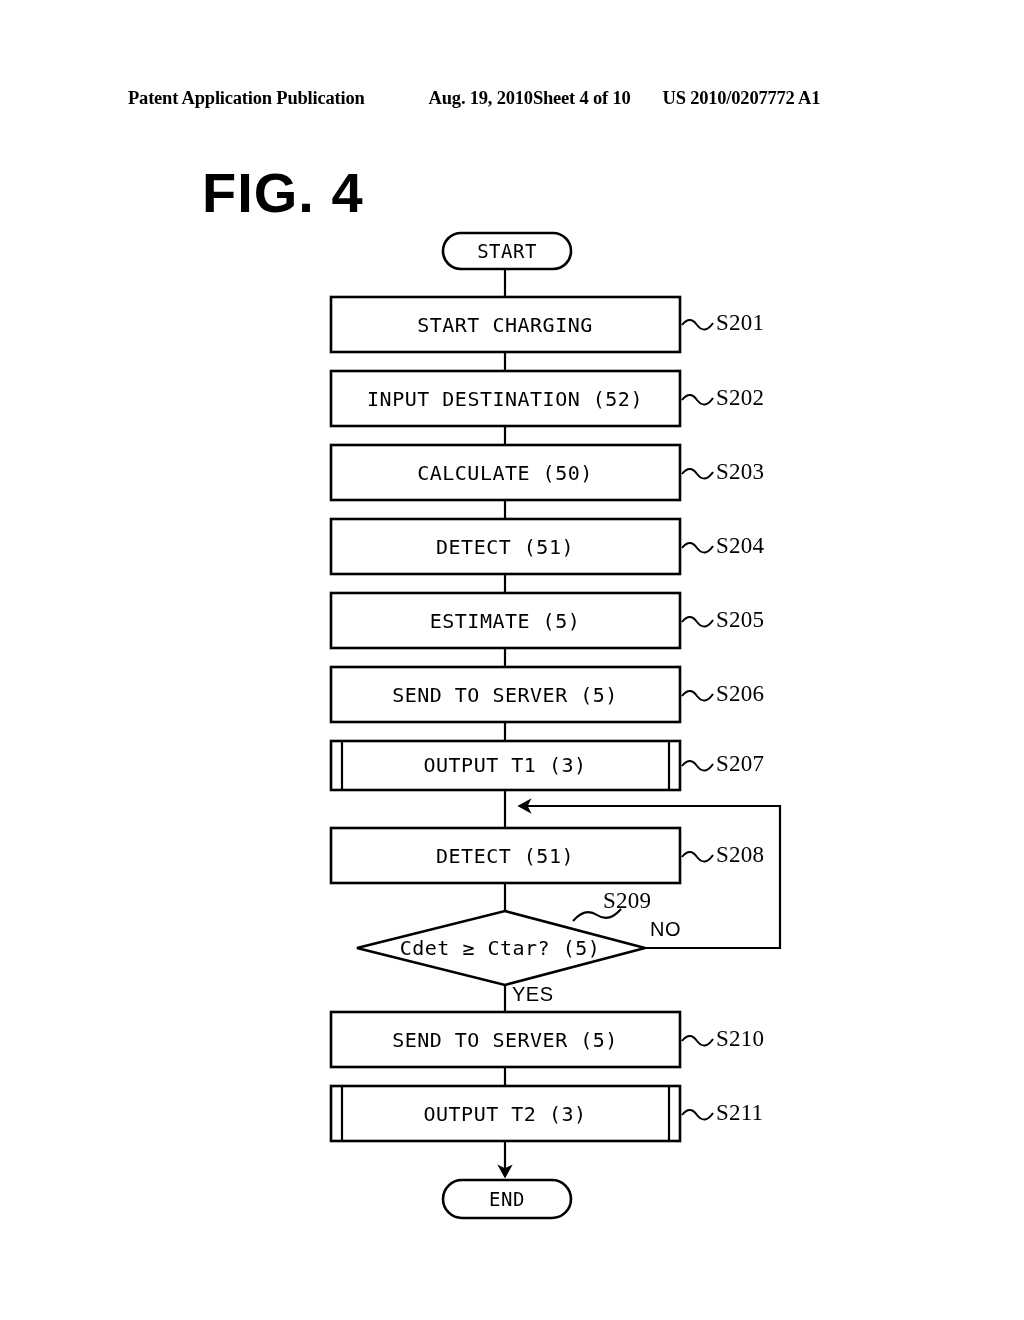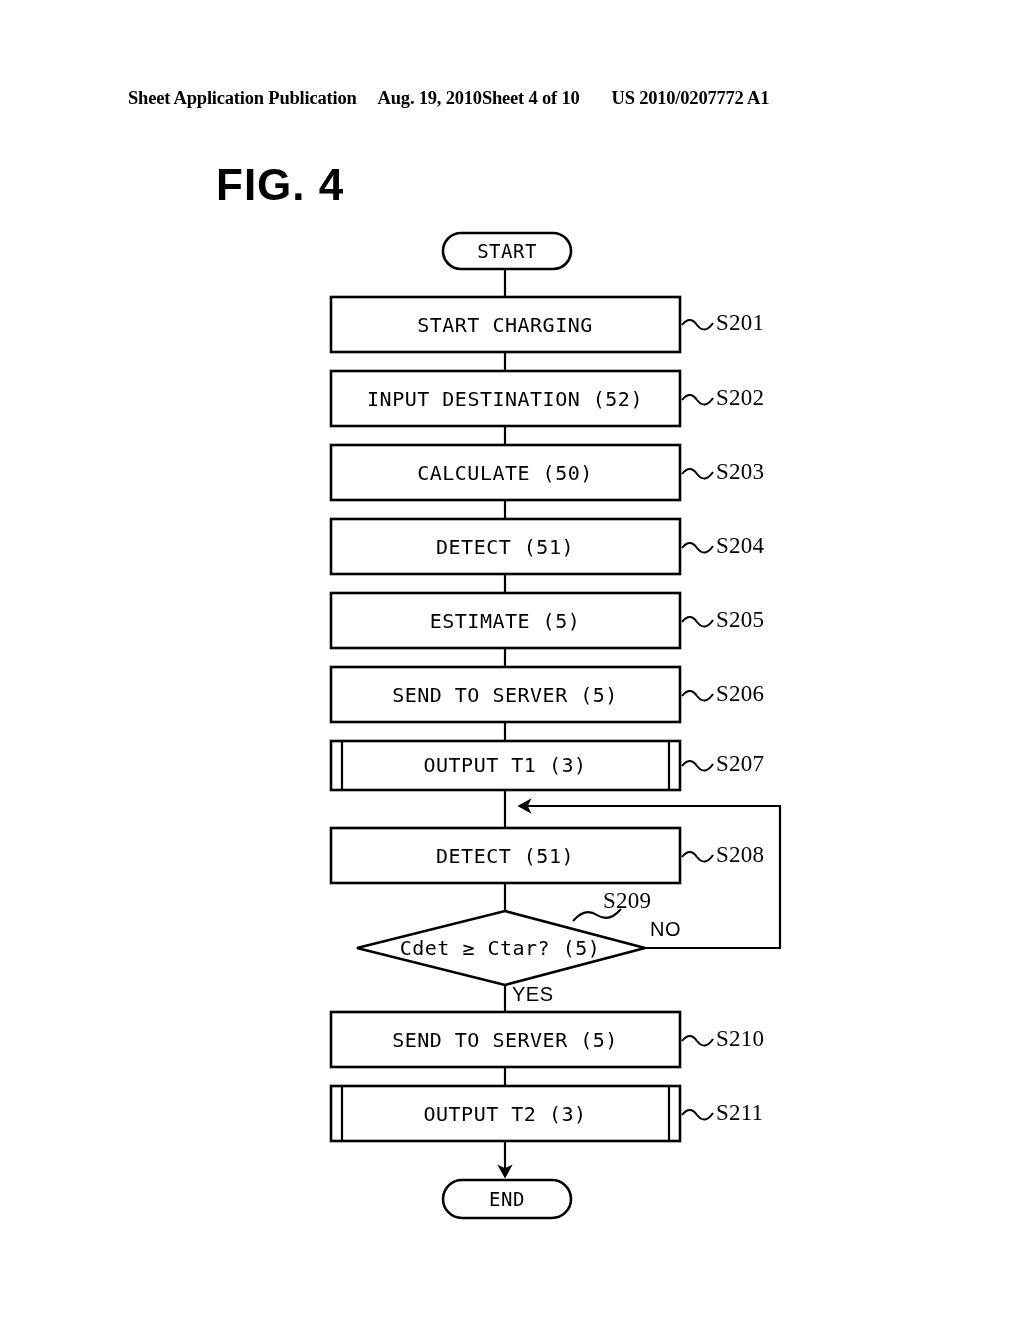--- a/index.html
+++ b/index.html
@@ -25,32 +25,32 @@
     height: 26px;
     font-family: "Liberation Serif", serif;
     font-weight: bold;
     font-size: 18.5px;
     letter-spacing: -0.2px;
     white-space: nowrap;
     display: flex;
     align-items: baseline;
   }
   #page-header .h-pub   { }
-  #page-header .h-date  { margin-left: 21px; }
+  #page-header .h-date  { margin-left: 64px; }
   #page-header .h-sheet { }
   #page-header .h-pat   { margin-left: 32px; }
 
   
   #fig-title {
     position: absolute;
     top: 160px;
-    left: 216px;
+    left: 202px;
     font-family: "Liberation Sans", sans-serif;
     font-weight: bold;
-    font-size: 44px;
+    font-size: 56px;
     letter-spacing: 1px;
   }
 
   
   #flow-svg {
     position: absolute;
     top: 0;
     left: 0;
     width: 1024px;
     height: 1320px;
@@ -114,21 +114,21 @@
     letter-spacing: 0.5px;
     text-anchor: start;
     dominant-baseline: middle;
     fill: #000000;
   }
 </style>
 </head>
 <body>
 
 <div id="page-header">
-  <span class="h-pub">Sheet Application Publication</span>
+  <span class="h-pub">Patent Application Publication</span>
   <span class="h-date">Aug. 19, 2010</span>
   <span class="h-sheet">Sheet 4 of 10</span>
   <span class="h-pat">US 2010/0207772 A1</span>
 </div>
 
 <div id="fig-title">FIG. 4</div>
 
 <svg id="flow-svg" viewBox="0 0 1024 1320" xmlns="http://www.w3.org/2000/svg">
 
   <defs>

